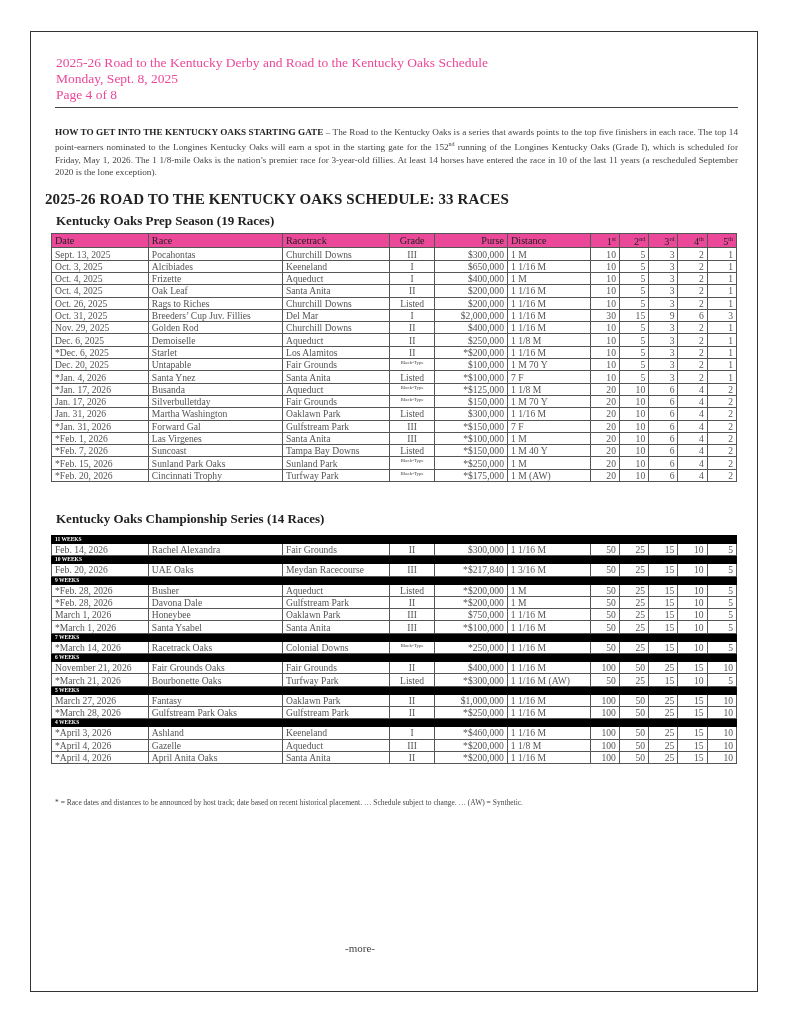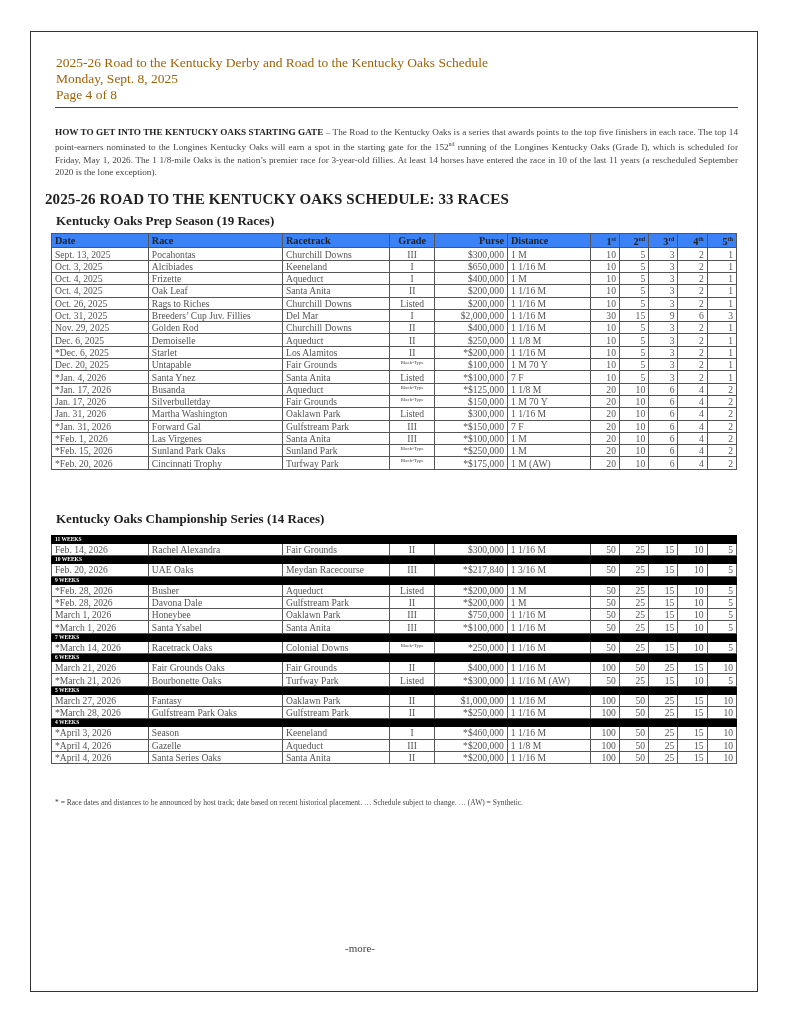--- a/index.html
+++ b/index.html
@@ -1,31 +1,31 @@
 <!DOCTYPE html>
 <html><head>
 <meta charset="utf-8">
 <style>
   html, body { margin:0; padding:0; background:#ffffff; }
   body { width:791px; height:1024px; position:relative; font-family:"Liberation Serif","DejaVu Serif",serif; color:#222; }
   .frame { position:absolute; left:30px; top:31px; width:728px; height:961px; border:1.5px solid #333; box-sizing:border-box; }
-  .header { position:absolute; left:56px; top:55px; width:682px; font-size:13.5px; line-height:16px; color:#a16207; }
+  .header { position:absolute; left:56px; top:55px; width:682px; font-size:13.5px; line-height:16px; color:#ec4899; }
   .header-rule { position:absolute; left:55px; top:107px; width:683px; height:0; border-top:1.5px solid #444; }
   .intro { position:absolute; left:55px; top:126px; width:683px; font-size:9.2px; line-height:12.3px; text-align:justify; color:#444; }
   .intro b { color:#222; }
   .intro sup { font-size:6px; }
   .main-title { position:absolute; left:45px; top:191px; font-size:15px; font-weight:bold; color:#222; letter-spacing:0.1px; }
   .sec-title { position:absolute; left:56px; font-size:13px; font-weight:bold; color:#222; }
   .sec1 { top:213px; }
   .sec2 { top:511px; }
   table { position:absolute; left:51px; width:686px; border-collapse:collapse; font-size:9.6px; color:#555; table-layout:fixed; }
   .t1 { top:233px; }
   .t2 { top:535px; }
   th, td { border:1px solid #555; padding:0 3px; height:11.3px; line-height:11px; white-space:nowrap; overflow:hidden; }
-  th { background:#3b82f6; color:#222; font-weight:bold; font-size:10.2px; height:13px; text-align:left; }
+  th { background:#ec4899; color:#222; font-weight:normal; font-size:10.2px; height:13px; text-align:left; }
   th.r, td.r { text-align:right; }
   th.c, td.c { text-align:center; }
   th sup { font-size:6px; }
   td.gt-bt { font-size:5px; vertical-align:top; line-height:7px; color:#444; }
   tr.weeks td { background:#000; color:#fff; font-size:5.5px; font-weight:bold; height:7px; line-height:7px; padding:0 3px; border-color:#000; }
   .footnote { position:absolute; left:55px; top:798px; font-size:7.5px; color:#444;text-align:right; }
   .more { position:absolute; left:0; width:720px; top:942px; text-align:center; font-size:11px; color:#444; }
   col.c-date { width:96px; } col.c-race { width:133px; } col.c-track { width:106px; } col.c-grade { width:45px; }
   col.c-purse { width:72px; } col.c-dist { width:82px; } col.c-pts { width:29px; }
 </style>
@@ -281,20 +281,33 @@
         <td class="c">III</td>
         <td class="r">*$100,000</td>
         <td class="">1 M</td>
         <td class="r">20</td>
         <td class="r">10</td>
         <td class="r">6</td>
         <td class="r">4</td>
         <td class="r">2</td>
       </tr>
       <tr>
+        <td class="">*Feb. 7, 2026</td>
+        <td class="">Suncoast</td>
+        <td class="">Tampa Bay Downs</td>
+        <td class="c">Listed</td>
+        <td class="r">*$150,000</td>
+        <td class="">1 M 40 Y</td>
+        <td class="r">20</td>
+        <td class="r">10</td>
+        <td class="r">6</td>
+        <td class="r">4</td>
+        <td class="r">2</td>
+      </tr>
+      <tr>
         <td class="">*Feb. 15, 2026</td>
         <td class="">Sunland Park Oaks</td>
         <td class="">Sunland Park</td>
         <td class="c gt-bt">Black-Type</td>
         <td class="r">*$250,000</td>
         <td class="">1 M</td>
         <td class="r">20</td>
         <td class="r">10</td>
         <td class="r">6</td>
         <td class="r">4</td>
@@ -433,21 +446,21 @@
         <td class="r">50</td>
         <td class="r">25</td>
         <td class="r">15</td>
         <td class="r">10</td>
         <td class="r">5</td>
       </tr>
       <tr class="weeks">
         <td colspan="11">6 WEEKS</td>
       </tr>
       <tr>
-        <td class="">March 21, 2026</td>
+        <td class="">November 21, 2026</td>
         <td class="">Fair Grounds Oaks</td>
         <td class="">Fair Grounds</td>
         <td class="c">II</td>
         <td class="r">$400,000</td>
         <td class="">1 1/16 M</td>
         <td class="r">100</td>
         <td class="r">50</td>
         <td class="r">25</td>
         <td class="r">15</td>
         <td class="r">10</td>
@@ -492,21 +505,21 @@
         <td class="r">50</td>
         <td class="r">25</td>
         <td class="r">15</td>
         <td class="r">10</td>
       </tr>
       <tr class="weeks">
         <td colspan="11">4 WEEKS</td>
       </tr>
       <tr>
         <td class="">*April 3, 2026</td>
-        <td class="">Season</td>
+        <td class="">Ashland</td>
         <td class="">Keeneland</td>
         <td class="c">I</td>
         <td class="r">*$460,000</td>
         <td class="">1 1/16 M</td>
         <td class="r">100</td>
         <td class="r">50</td>
         <td class="r">25</td>
         <td class="r">15</td>
         <td class="r">10</td>
       </tr>
@@ -518,21 +531,21 @@
         <td class="r">*$200,000</td>
         <td class="">1 1/8 M</td>
         <td class="r">100</td>
         <td class="r">50</td>
         <td class="r">25</td>
         <td class="r">15</td>
         <td class="r">10</td>
       </tr>
       <tr>
         <td class="">*April 4, 2026</td>
-        <td class="">Santa Series Oaks</td>
+        <td class="">April Anita Oaks</td>
         <td class="">Santa Anita</td>
         <td class="c">II</td>
         <td class="r">*$200,000</td>
         <td class="">1 1/16 M</td>
         <td class="r">100</td>
         <td class="r">50</td>
         <td class="r">25</td>
         <td class="r">15</td>
         <td class="r">10</td>
       </tr>

